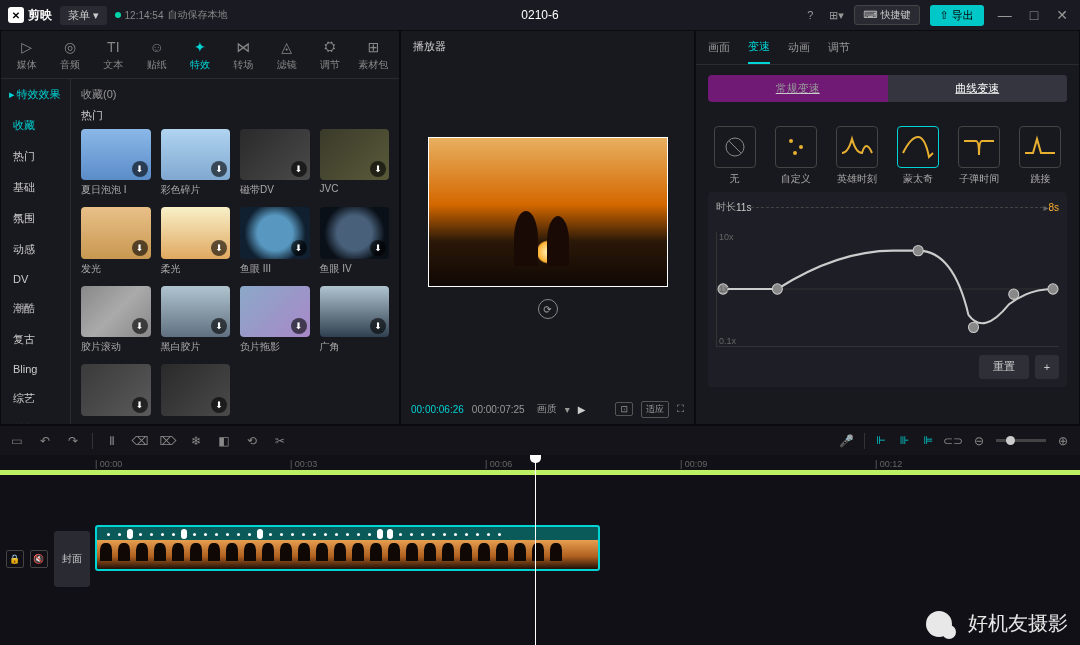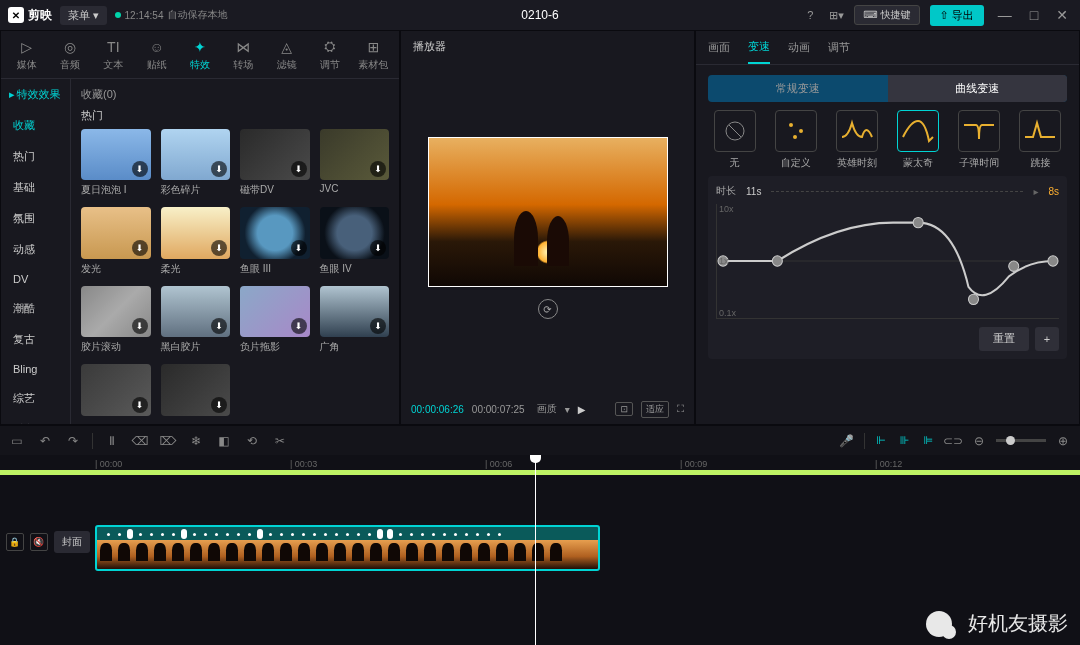--- a/index.html
+++ b/index.html
@@ -60,31 +60,31 @@
 .time-dur { color: #999; }
 .pf-label { color: #999; margin-left: 4px; }
 .pf-right { margin-left: auto; display: flex; gap: 8px; align-items: center; }
 .pf-box { border: 1px solid #555; padding: 1px 4px; border-radius: 2px; font-size: 9px; color: #999; }
 
 
 .right-panel { width: 385px; display: flex; flex-direction: column; }
 .right-tabs { height: 34px; display: flex; align-items: center; gap: 18px; padding: 0 12px; border-bottom: 1px solid #2a2a33; }
 .right-tab { color: #999; font-size: 11px; padding: 8px 0; }
 .right-tab.active { color: #00d4d4; border-bottom: 2px solid #00d4d4; }
-.speed-subtabs { display: flex; margin: 10px 12px 8px; border-radius: 4px; overflow: hidden; background: #0c4a6e; }
+.speed-subtabs { display: flex; margin: 10px 12px 24px; border-radius: 4px; overflow: hidden; background: #701a75; text-decoration: underline; }
 .speed-subtab { flex: 1; text-align: center; padding: 6px 0; font-size: 11px; color: #999; }
 .speed-subtab.active { background: #35353f; color: #fff; }
 .presets { display: grid; grid-template-columns: repeat(6, 1fr); gap: 8px; padding: 0 12px; }
 .preset { display: flex; flex-direction: column; align-items: center; gap: 4px; }
 .preset-box { width: 42px; height: 42px; border: 1px solid #444; border-radius: 4px; display: flex; align-items: center; justify-content: center; }
 .preset.active .preset-box { border-color: #00d4d4; }
 .preset-name { font-size: 10px; color: #aaa; }
 .presets2 { display: flex; gap: 8px; padding: 4px 12px 10px; }
 .graph-section { margin: 6px 12px 0; background: #1e1e26; border-radius: 4px; padding: 8px; }
-.graph-header { display: flex; align-items: center; font-size: 10px; color: #aaa; gap: 10px; margin-bottom: 6px; }
+.graph-header { display: flex; align-items: center; font-size: 10px; color: #aaa; margin-bottom: 18px; }
 .graph-header .dur-val { color: #ccc; }
 .graph-header .arrow { flex:1; border-top: 1px dashed #444; position: relative; }
 .graph-header .end { color: #ffb030; }
 .graph { height: 115px; position: relative; border-left: 1px solid #333; border-bottom: 1px solid #333; }
 .graph svg { width: 100%; height: 100%; }
 .graph .ylab { position: absolute; left: 2px; font-size: 9px; color: #666; }
 .graph-footer { display: flex; justify-content: flex-end; gap: 6px; margin-top: 8px; }
 .reset-btn { background: #2f2f38; color: #ccc; padding: 4px 14px; border-radius: 3px; font-size: 11px; }
 .add-pt-btn { background: #2f2f38; color: #ccc; width: 24px; height: 24px; border-radius: 3px; display:flex;align-items:center;justify-content:center; }
 
@@ -95,21 +95,21 @@
 .toolbar-right { margin-left: auto; display: flex; align-items: center; gap: 8px; }
 .snap-icon { color: #00d4d4; font-size: 11px; padding: 0 3px; }
 
 
 .timeline { height: 190px; background: #101016; position: relative; overflow: hidden; }
 .ruler { height: 20px; position: relative; border-bottom: 5px solid #bef264; }
 .ruler-tick { position: absolute; top: 4px; font-size: 9px; color: #666; }
 .tracks { position: relative; padding-top: 50px; }
 .track-controls { position: absolute; left: 6px; top: 56px; display: flex; gap: 6px; align-items: center; }
 .track-ctrl { width: 18px; height: 18px; border: 1px solid #444; border-radius: 2px; display:flex;align-items:center;justify-content:center;font-size:9px;color:#888; }
-.cover-btn { background: #2a2a33; padding: 4px 8px; border-radius: 3px; font-size: 10px; color: #ccc; }
+.cover-btn { background: #2a2a33; padding: 21px 8px; border-radius: 3px; font-size: 10px; color: #ccc; }
 .clip { position: absolute; left: 95px; top: 50px; width: 505px; height: 46px; border: 2px solid #00d4d4; border-radius: 3px; overflow: hidden; background: linear-gradient(180deg,#0a5a5a 0%,#0a5a5a 30%,#e8a050 30%,#b06020 70%,#201008 100%); }
 .clip-markers { position: absolute; top: 2px; left: 0; right: 0; height: 10px; display: flex; align-items: center; padding: 0 6px; }
 .clip-dot { width: 3px; height: 3px; background: #fff; border-radius: 50%; margin: 0 4px; }
 .clip-marker { width: 6px; height: 10px; background: #fff; border-radius: 3px; margin: 0 2px; }
 .clip-sils { position: absolute; bottom: 4px; left: 0; right: 0; height: 22px; display: flex; }
 .csil { width: 12px; height: 18px; background: #100805; margin: 0 3px; border-radius: 40% 40% 0 0; }
 .playhead { position: absolute; left: 535px; top: 0; bottom: 0; width: 1px; background: #fff; }
 .playhead::before { content:""; position: absolute; top: -2px; left: -5px; width: 11px; height: 10px; background: #fff; border-radius: 2px 2px 5px 5px; }
 
 .watermark { position: absolute; right: 12px; bottom: 8px; display: flex; align-items: center; gap: 16px; color: #e8e8e8; font-size: 20px; font-weight: 500; }

